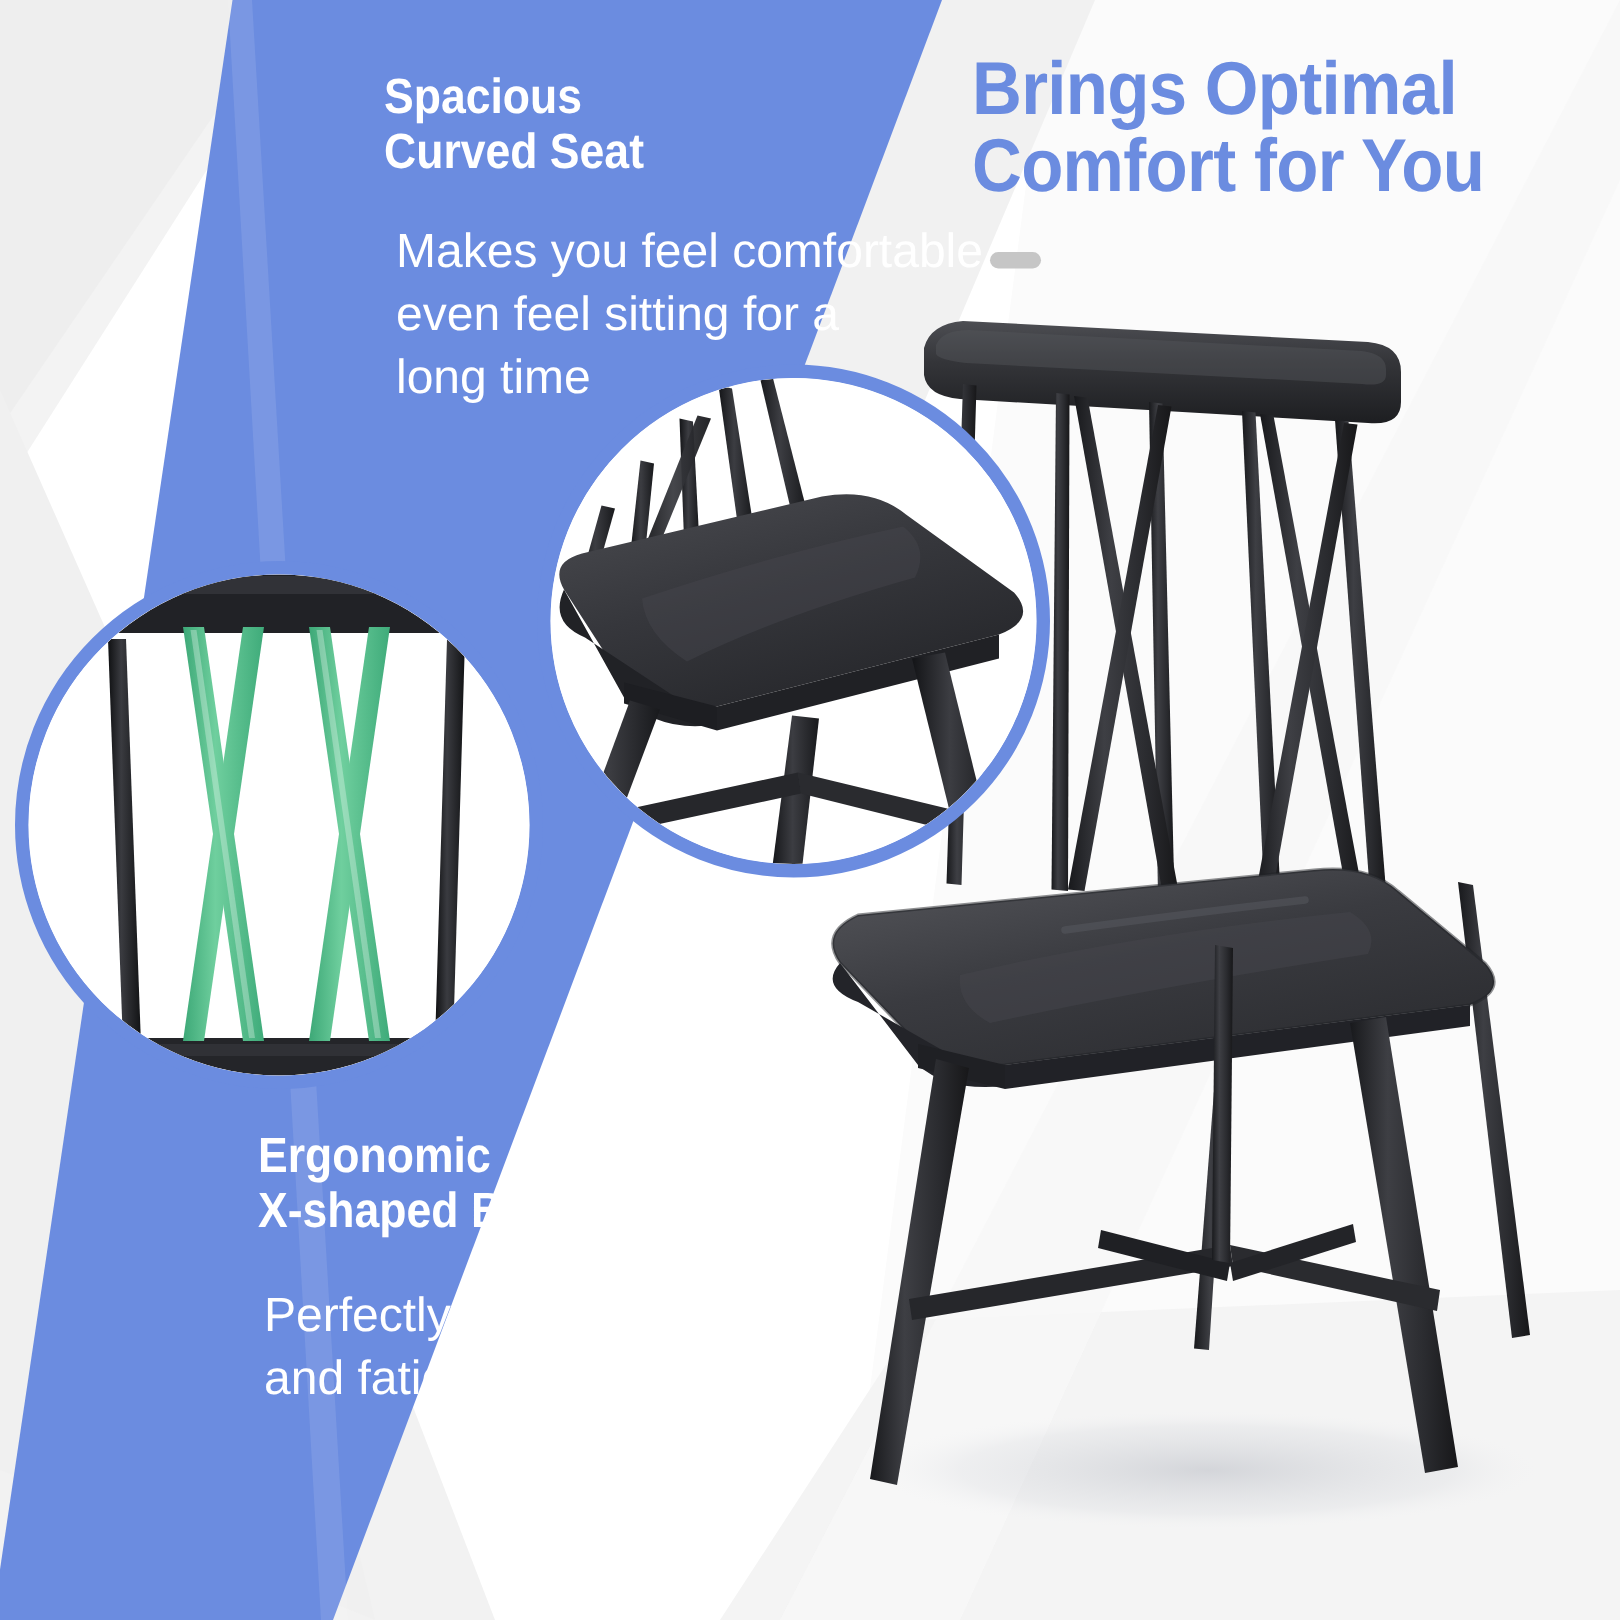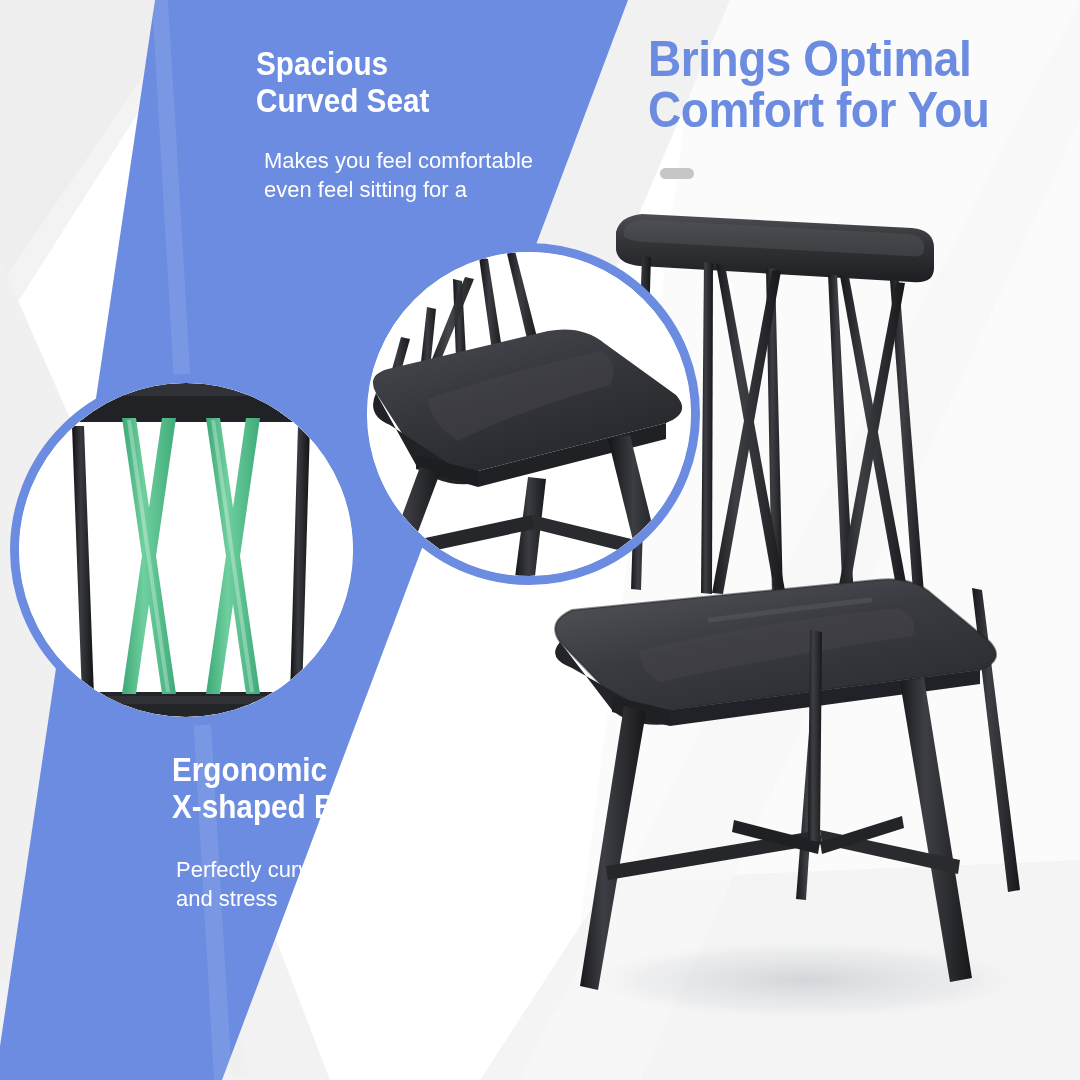--- a/index.html
+++ b/index.html
@@ -38,21 +38,21 @@
   }
 
   .feat-title{
     position:absolute;color:#ffffff;font-weight:700;
     line-height:1.12;font-size:33px;letter-spacing:0px;
     transform:scaleX(0.9);transform-origin:left top;
   }
   .feat-title .t-line{display:block;white-space:nowrap;}
   .feat-body{
     position:absolute;color:#ffffff;font-weight:400;
-    font-size:22px;line-height:1.32;
+    font-size:32px;line-height:1.32;
   }
   .feat-body .b-line{display:block;white-space:nowrap;}
 
   #feat1-title{left:256px;top:46px;}
   #feat1-body{left:264px;top:146px;width:380px;}
   #feat2-title{left:172px;top:752px;}
   #feat2-body{left:176px;top:855px;width:330px;}
 
   
   .detail-circle{position:absolute;border-radius:50%;overflow:hidden;}
@@ -273,24 +273,25 @@
   </div>
   <div id="dash-accent"></div>
 
   <div id="feat1-title" class="feat-title">
     <span class="t-line">Spacious</span>
     <span class="t-line">Curved Seat</span>
   </div>
   <div id="feat1-body" class="feat-body">
     <span class="b-line">Makes you feel comfortable</span>
     <span class="b-line">even feel sitting for a</span>
+    <span class="b-line">long time</span>
   </div>
 
   <div id="feat2-title" class="feat-title">
     <span class="t-line">Ergonomic</span>
     <span class="t-line">X-shaped Backrest</span>
   </div>
   <div id="feat2-body" class="feat-body">
     <span class="b-line">Perfectly curve your body</span>
-    <span class="b-line">and stress</span>
+    <span class="b-line">and fatigue</span>
   </div>
 
 </div>
 
 </body></html>

